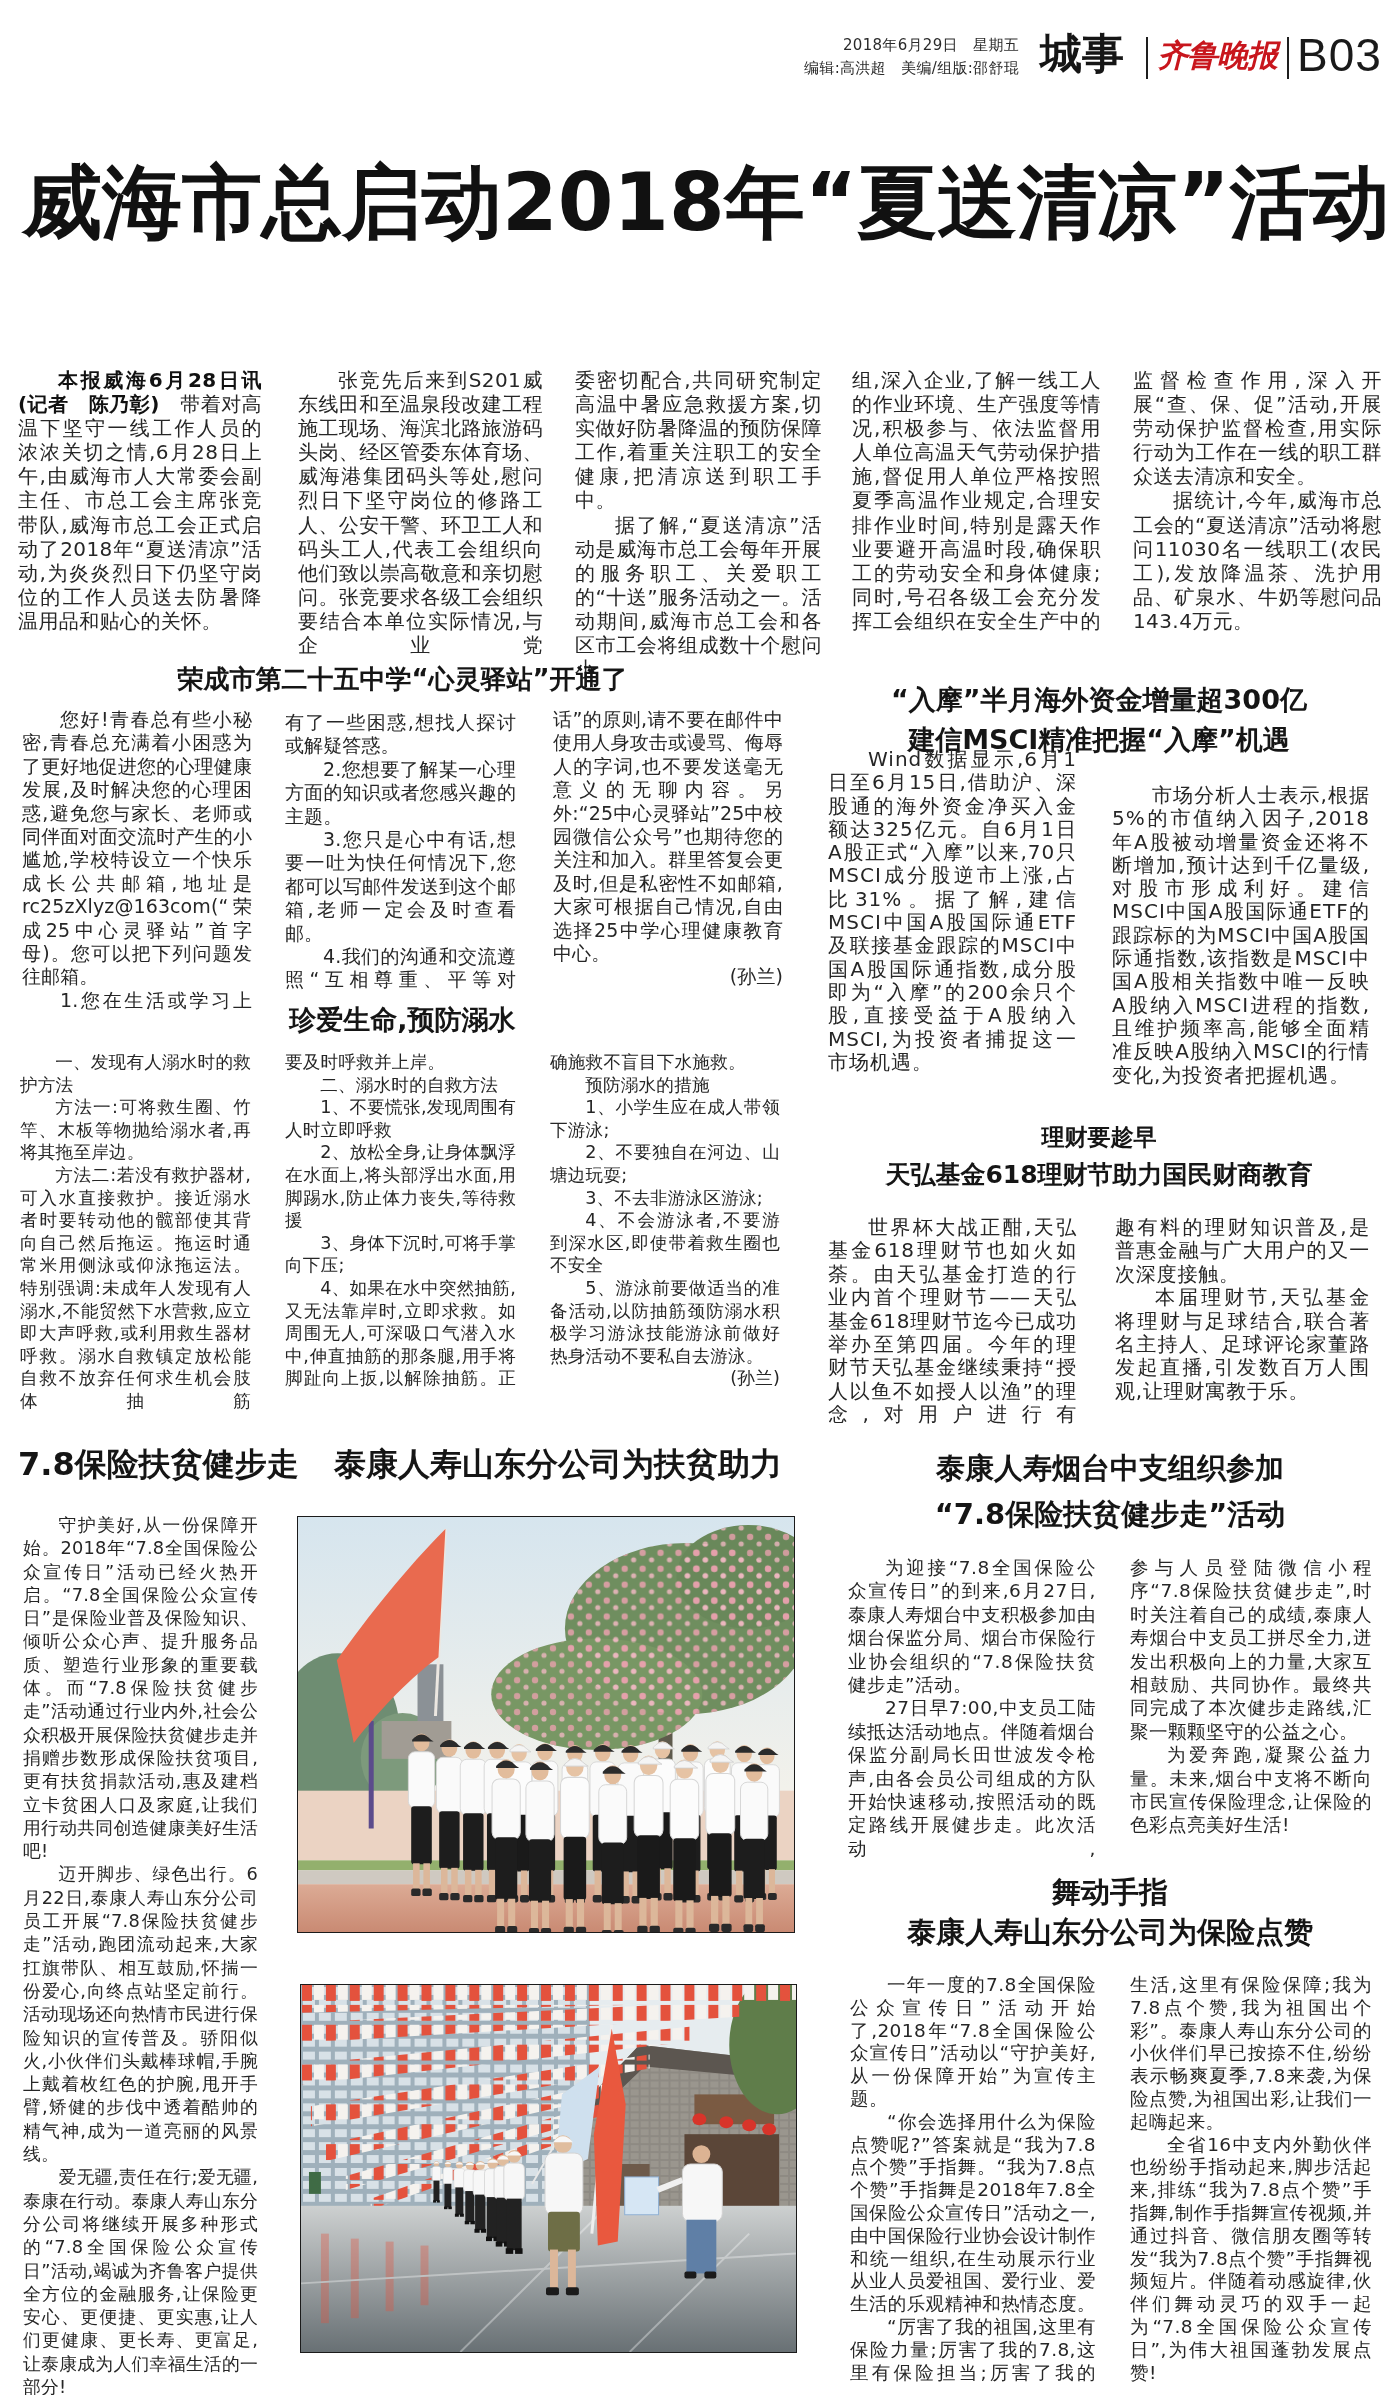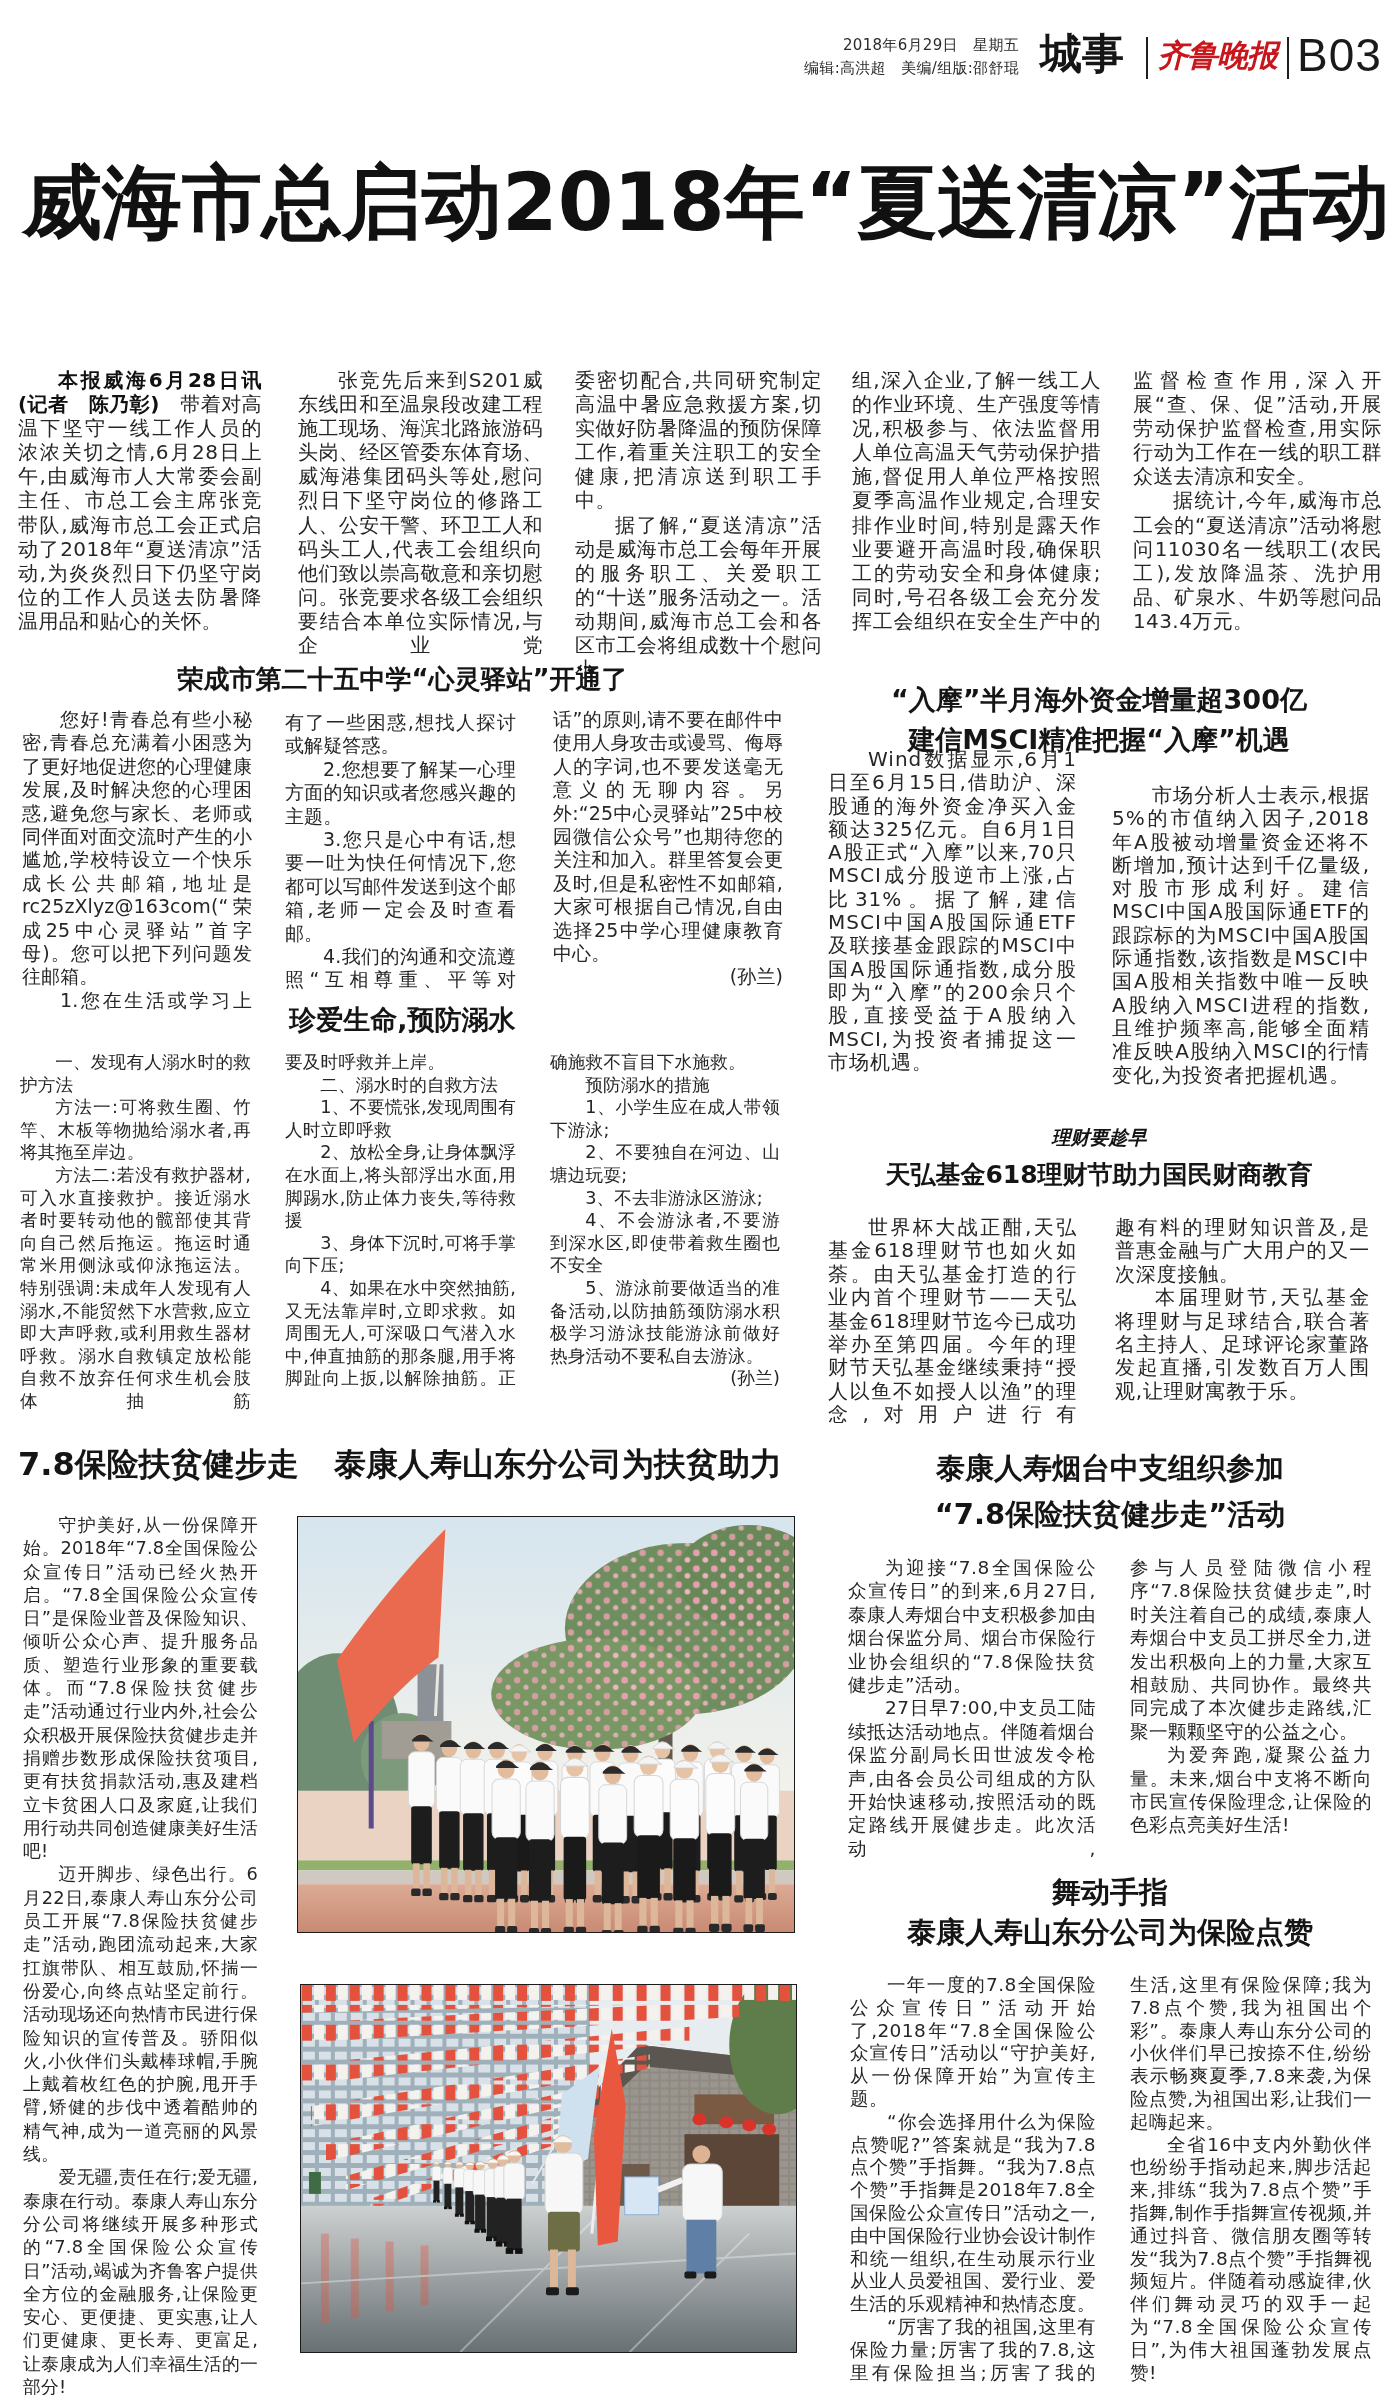--- a/index.html
+++ b/index.html
@@ -105,21 +105,21 @@
       <p class="para">确施救不盲目下水施救。</p>
       <p class="para indent">预防溺水的措施</p>
       <p class="para indent">1、小学生应在成人带领下游泳;</p>
       <p class="para indent">2、不要独自在河边、山塘边玩耍;</p>
       <p class="para indent">3、不去非游泳区游泳;</p>
       <p class="para indent">4、不会游泳者,不要游到深水区,即使带着救生圈也不安全</p>
       <p class="para indent">5、游泳前要做适当的准备活动,以防抽筋颈防溺水积极学习游泳技能游泳前做好热身活动不要私自去游泳。</p>
       <p class="para byline">(孙兰)</p>
     </div>
 
-  <div class="title" style="left:826px;width:546px;top:1122px;font-size:19px;line-height:30px;font-style:italic;">理财要趁早</div>
+  <div class="title" style="left:826px;width:546px;top:1122px;font-size:23px;line-height:30px;">理财要趁早</div>
   <div class="title" style="left:826px;width:546px;top:1160px;font-size:25px;line-height:30px;">天弘基金618理财节助力国民财商教育</div>
   <div class="col lc-col" style="left:828px;top:1216px;width:249px;" data-runon="true">
       <p class="para indent">世界杯大战正酣,天弘基金618理财节也如火如荼。由天弘基金打造的行业内首个理财节——天弘基金618理财节迄今已成功举办至第四届。今年的理财节天弘基金继续秉持“授人以鱼不如授人以渔”的理念,对用户进行有</p>
     </div>
   <div class="col lc-col" style="left:1115px;top:1216px;width:255px;">
       <p class="para">趣有料的理财知识普及,是普惠金融与广大用户的又一次深度接触。</p>
       <p class="para indent">本届理财节,天弘基金将理财与足球结合,联合著名主持人、足球评论家董路发起直播,引发数百万人围观,让理财寓教于乐。</p>
     </div>
 
   <div class="title" style="left:18px;top:1444px;font-size:32px;line-height:40px;text-align:left;">7.8保险扶贫健步走</div>

